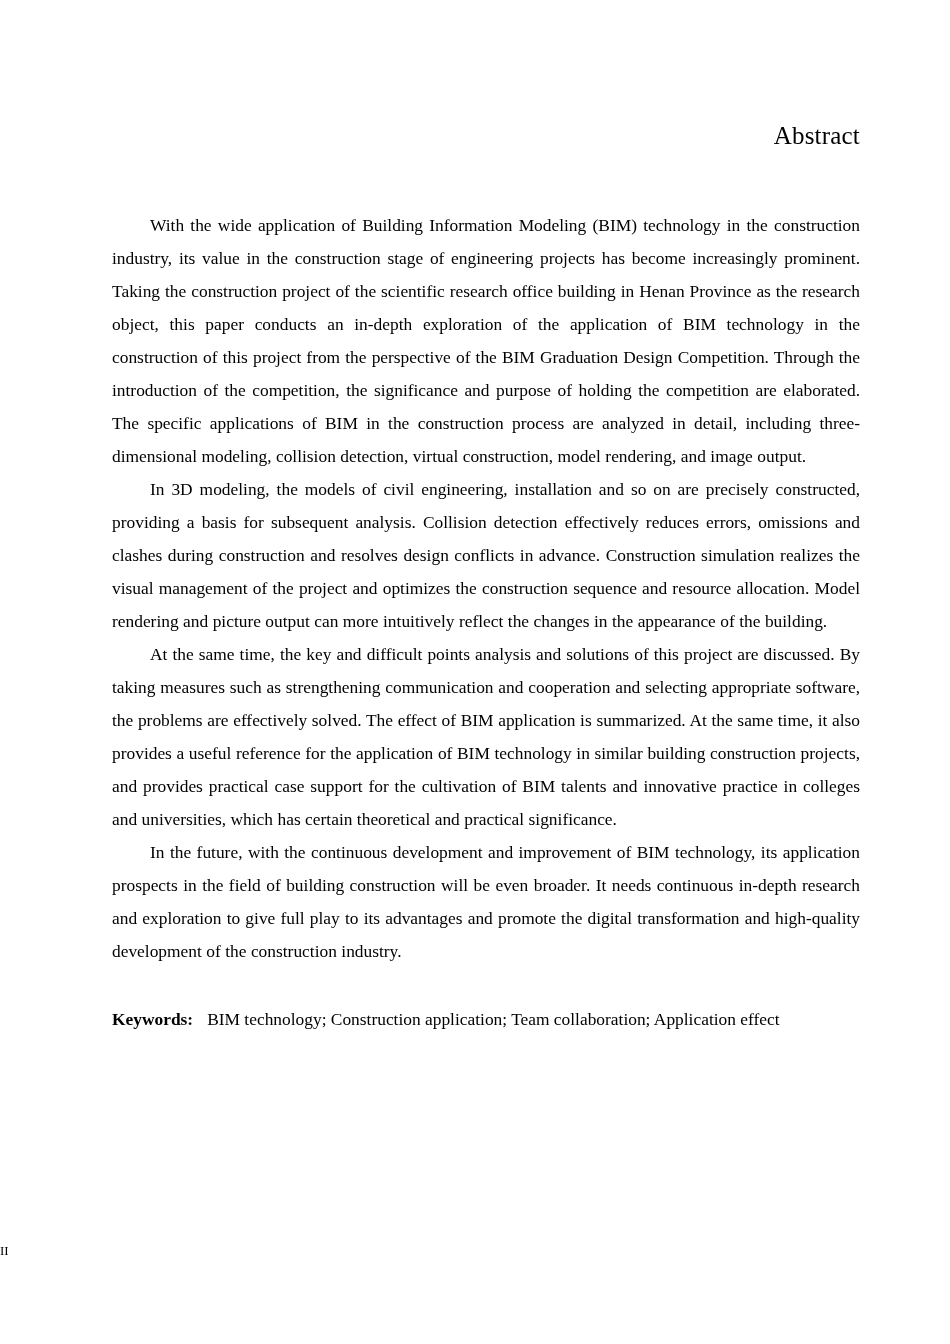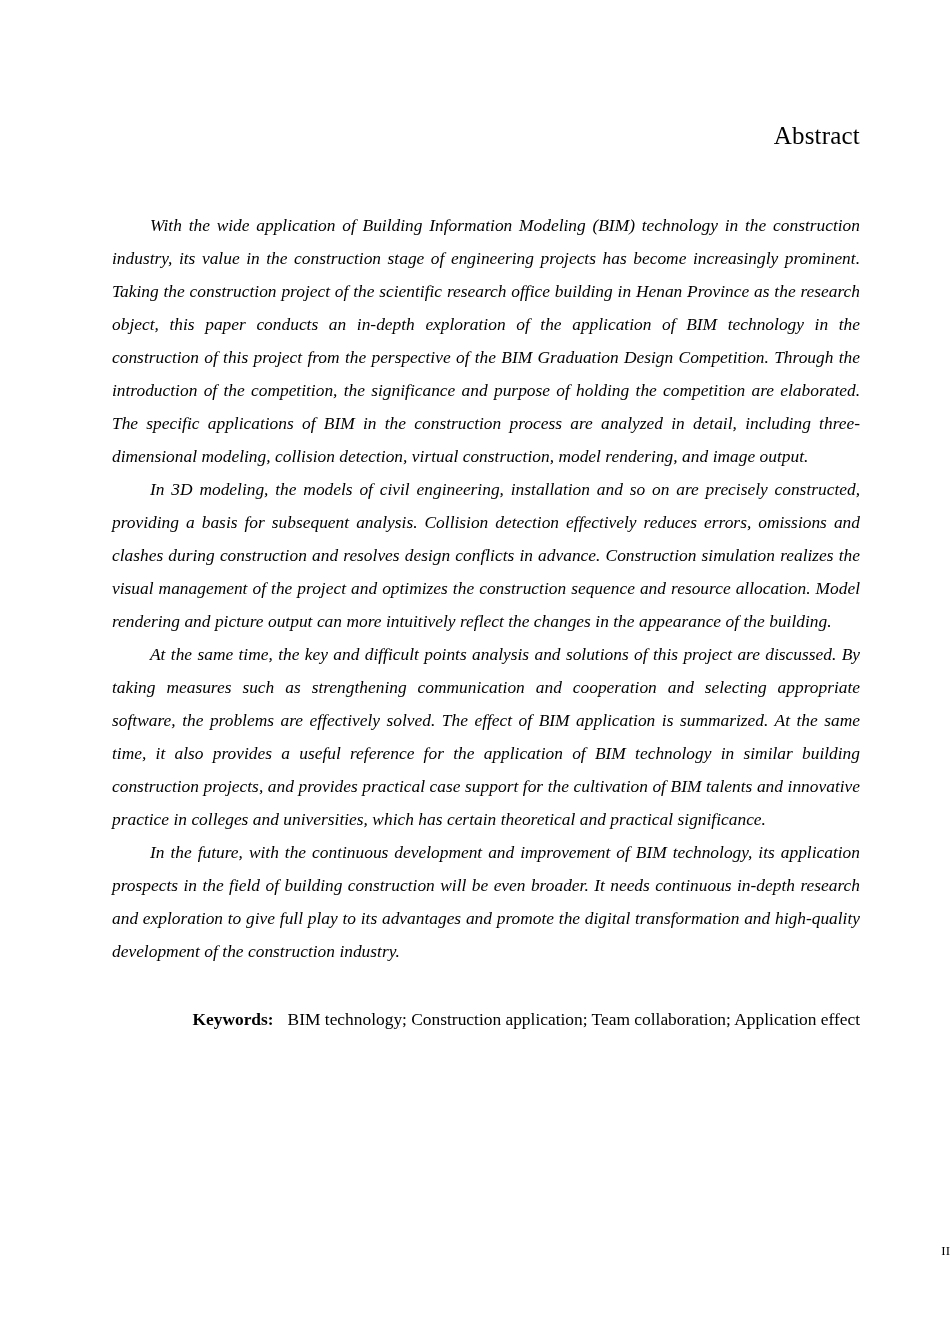--- a/index.html
+++ b/index.html
@@ -42,46 +42,44 @@
   }
   p.para {
     margin: 0;
     font-size: 17.4px;
     line-height: 33px;
     text-align: justify;
     text-justify: inter-word;
     text-indent: 38px;
     word-spacing: 0.1px;
     hyphens: none;
-    font-style: italic;
   }
   .keywords-line {
     margin: 0;
     padding-top: 35px;
     font-size: 17.4px;
     line-height: 33px;
-    text-align: right;
+    text-align: left;
     text-indent: 0;
   }
   .keywords-label {
     font-weight: bold;
   }
   .keywords-gap {
     display: inline-block;
     width: 14px;
   }
   .page-number {
     position: absolute;
     left: 0;
     right: 0;
     top: 1243px;
-    text-align: right;
+    text-align: left;
     font-size: 13px;
     line-height: 16px;
-    margin-left: 16px;
   }
 </style>
 </head>
 <body>
 
 <div class="page">
 
   <div class="content">
 
     <h1 class="doc-title">Abstract</h1>

